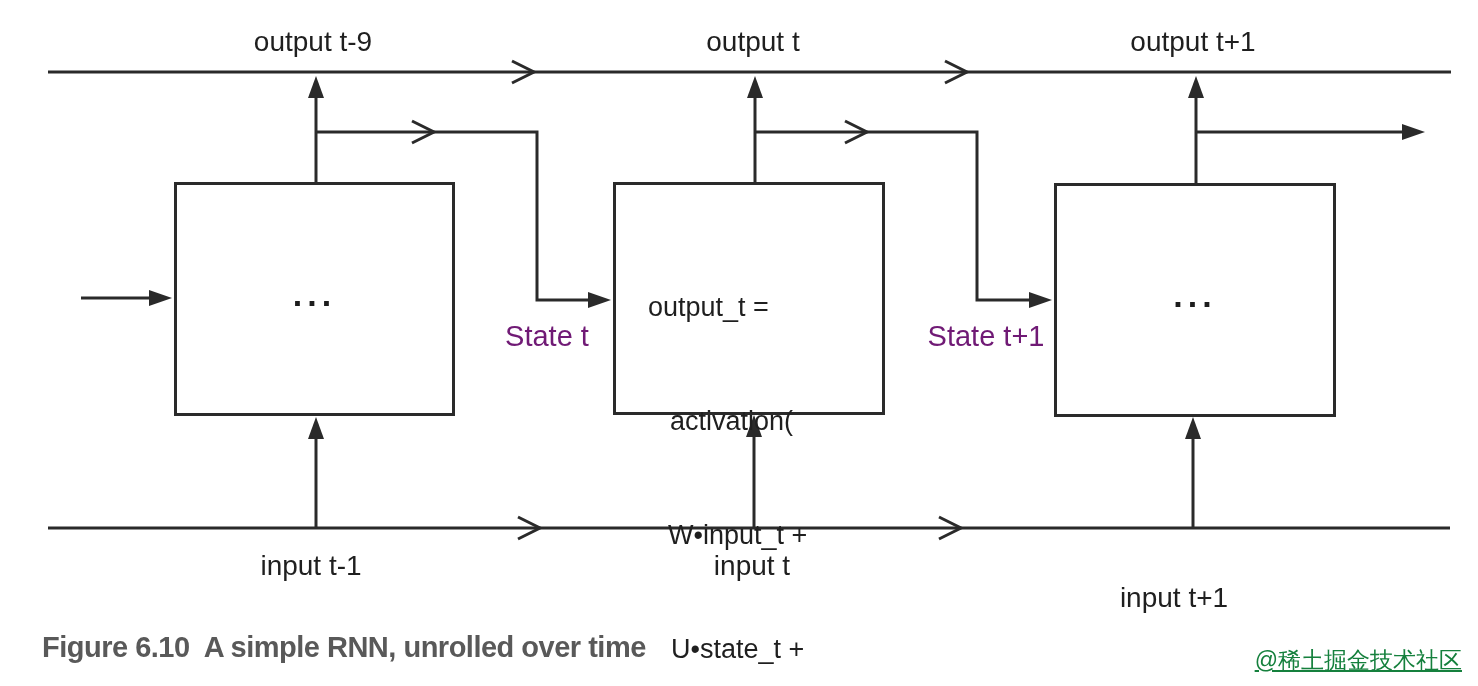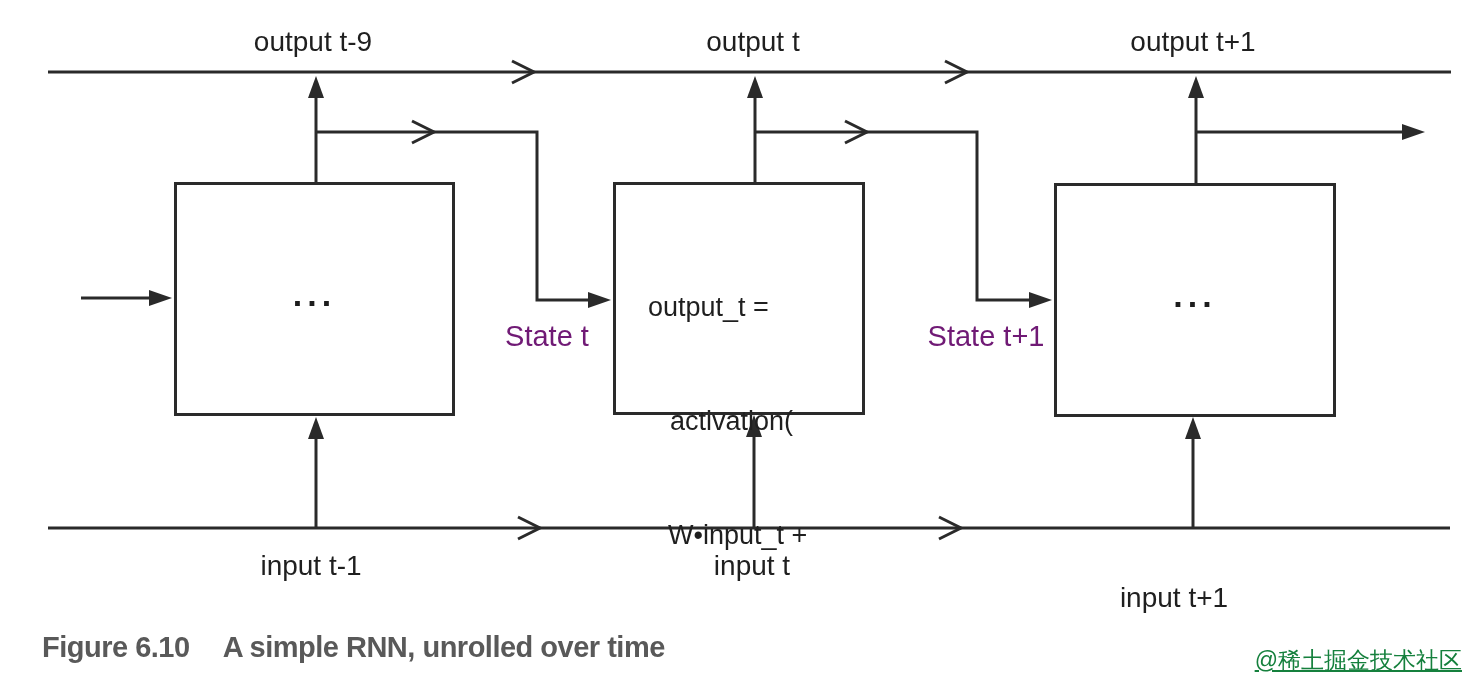--- a/index.html
+++ b/index.html
@@ -23,21 +23,21 @@
     width: 1478px;
     height: 686px;
   }
   .cell {
     position: absolute;
     box-sizing: border-box;
     border: 3px solid #2a2a2a;
     background: #ffffff;
   }
   .cell-left  { left: 174px; top: 182px; width: 281px; height: 234px; }
-  .cell-mid   { left: 613px; top: 182px; width: 252px; height: 233px; }
+  .cell-mid   { left: 613px; top: 182px; width: 272px; height: 233px; }
   .cell-right { left: 1054px; top: 183px; width: 282px; height: 234px; }
   .cell-dots {
     position: absolute;
     left: 0; right: 0;
     top: 50%;
     transform: translateY(-62%);
     text-align: center;
     font-size: 34px;
     font-weight: 700;
     letter-spacing: 5px;
@@ -66,21 +66,21 @@
     transform: translateX(-50%);
     font-size: 29px;
     color: #701a75;
     white-space: nowrap;
   }
   .caption {
     position: absolute;
     left: 42px;
     top: 631px;
     display: flex;
-    gap: 33px;
+    gap: 14px;
     font-size: 29px;
     font-weight: 700;
     letter-spacing: -0.5px;
     color: #595959;
     white-space: nowrap;
   }
   .watermark {
     position: absolute;
     right: 16px;
     top: 645px;
@@ -162,20 +162,21 @@
 
   <div class="cell cell-left">
     <div class="cell-dots">...</div>
   </div>
 
   <div class="cell cell-mid">
     <div class="formula">
       <div>output_t =</div>
       <div class="indent-1">activation(</div>
       <div class="indent-2">W•input_t +</div>
+      <div class="indent-2">U•state_t +</div>
       
     </div>
   </div>
 
   <div class="cell cell-right">
     <div class="cell-dots">...</div>
   </div>
 
   <div class="io-label" style="left:313px; top:26px;">output t-9</div>
   <div class="io-label" style="left:753px; top:26px;">output t</div>

